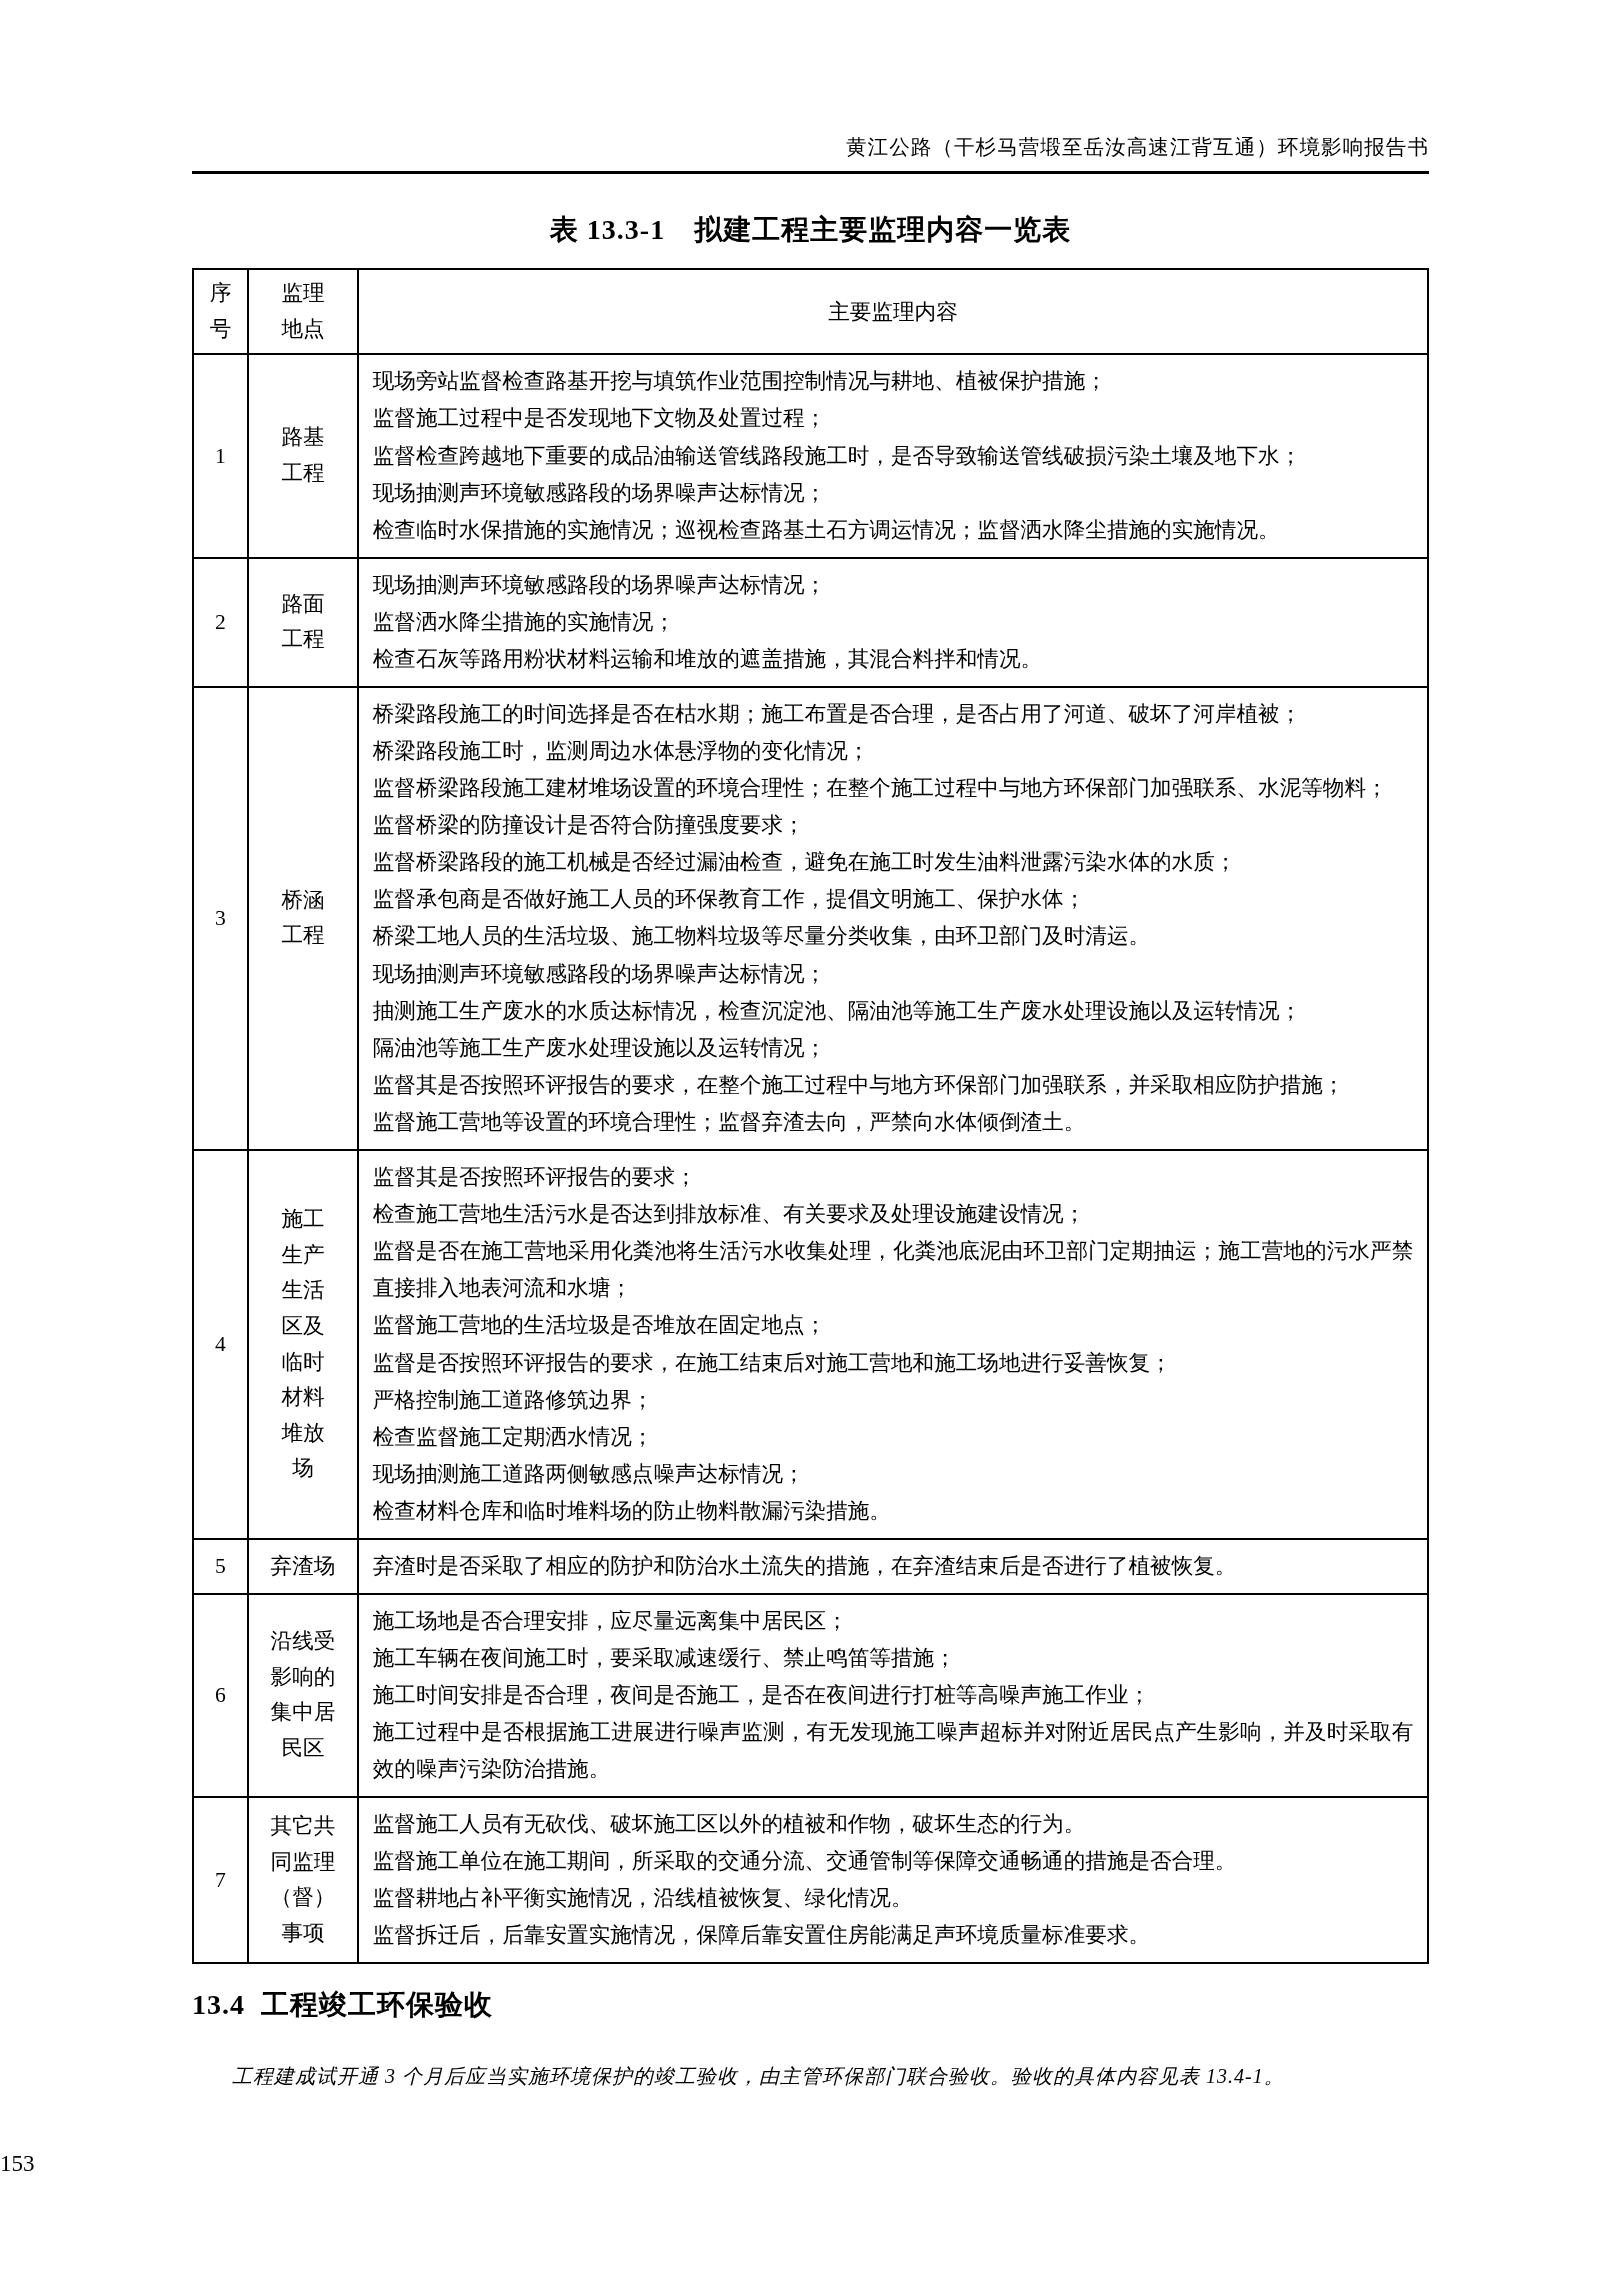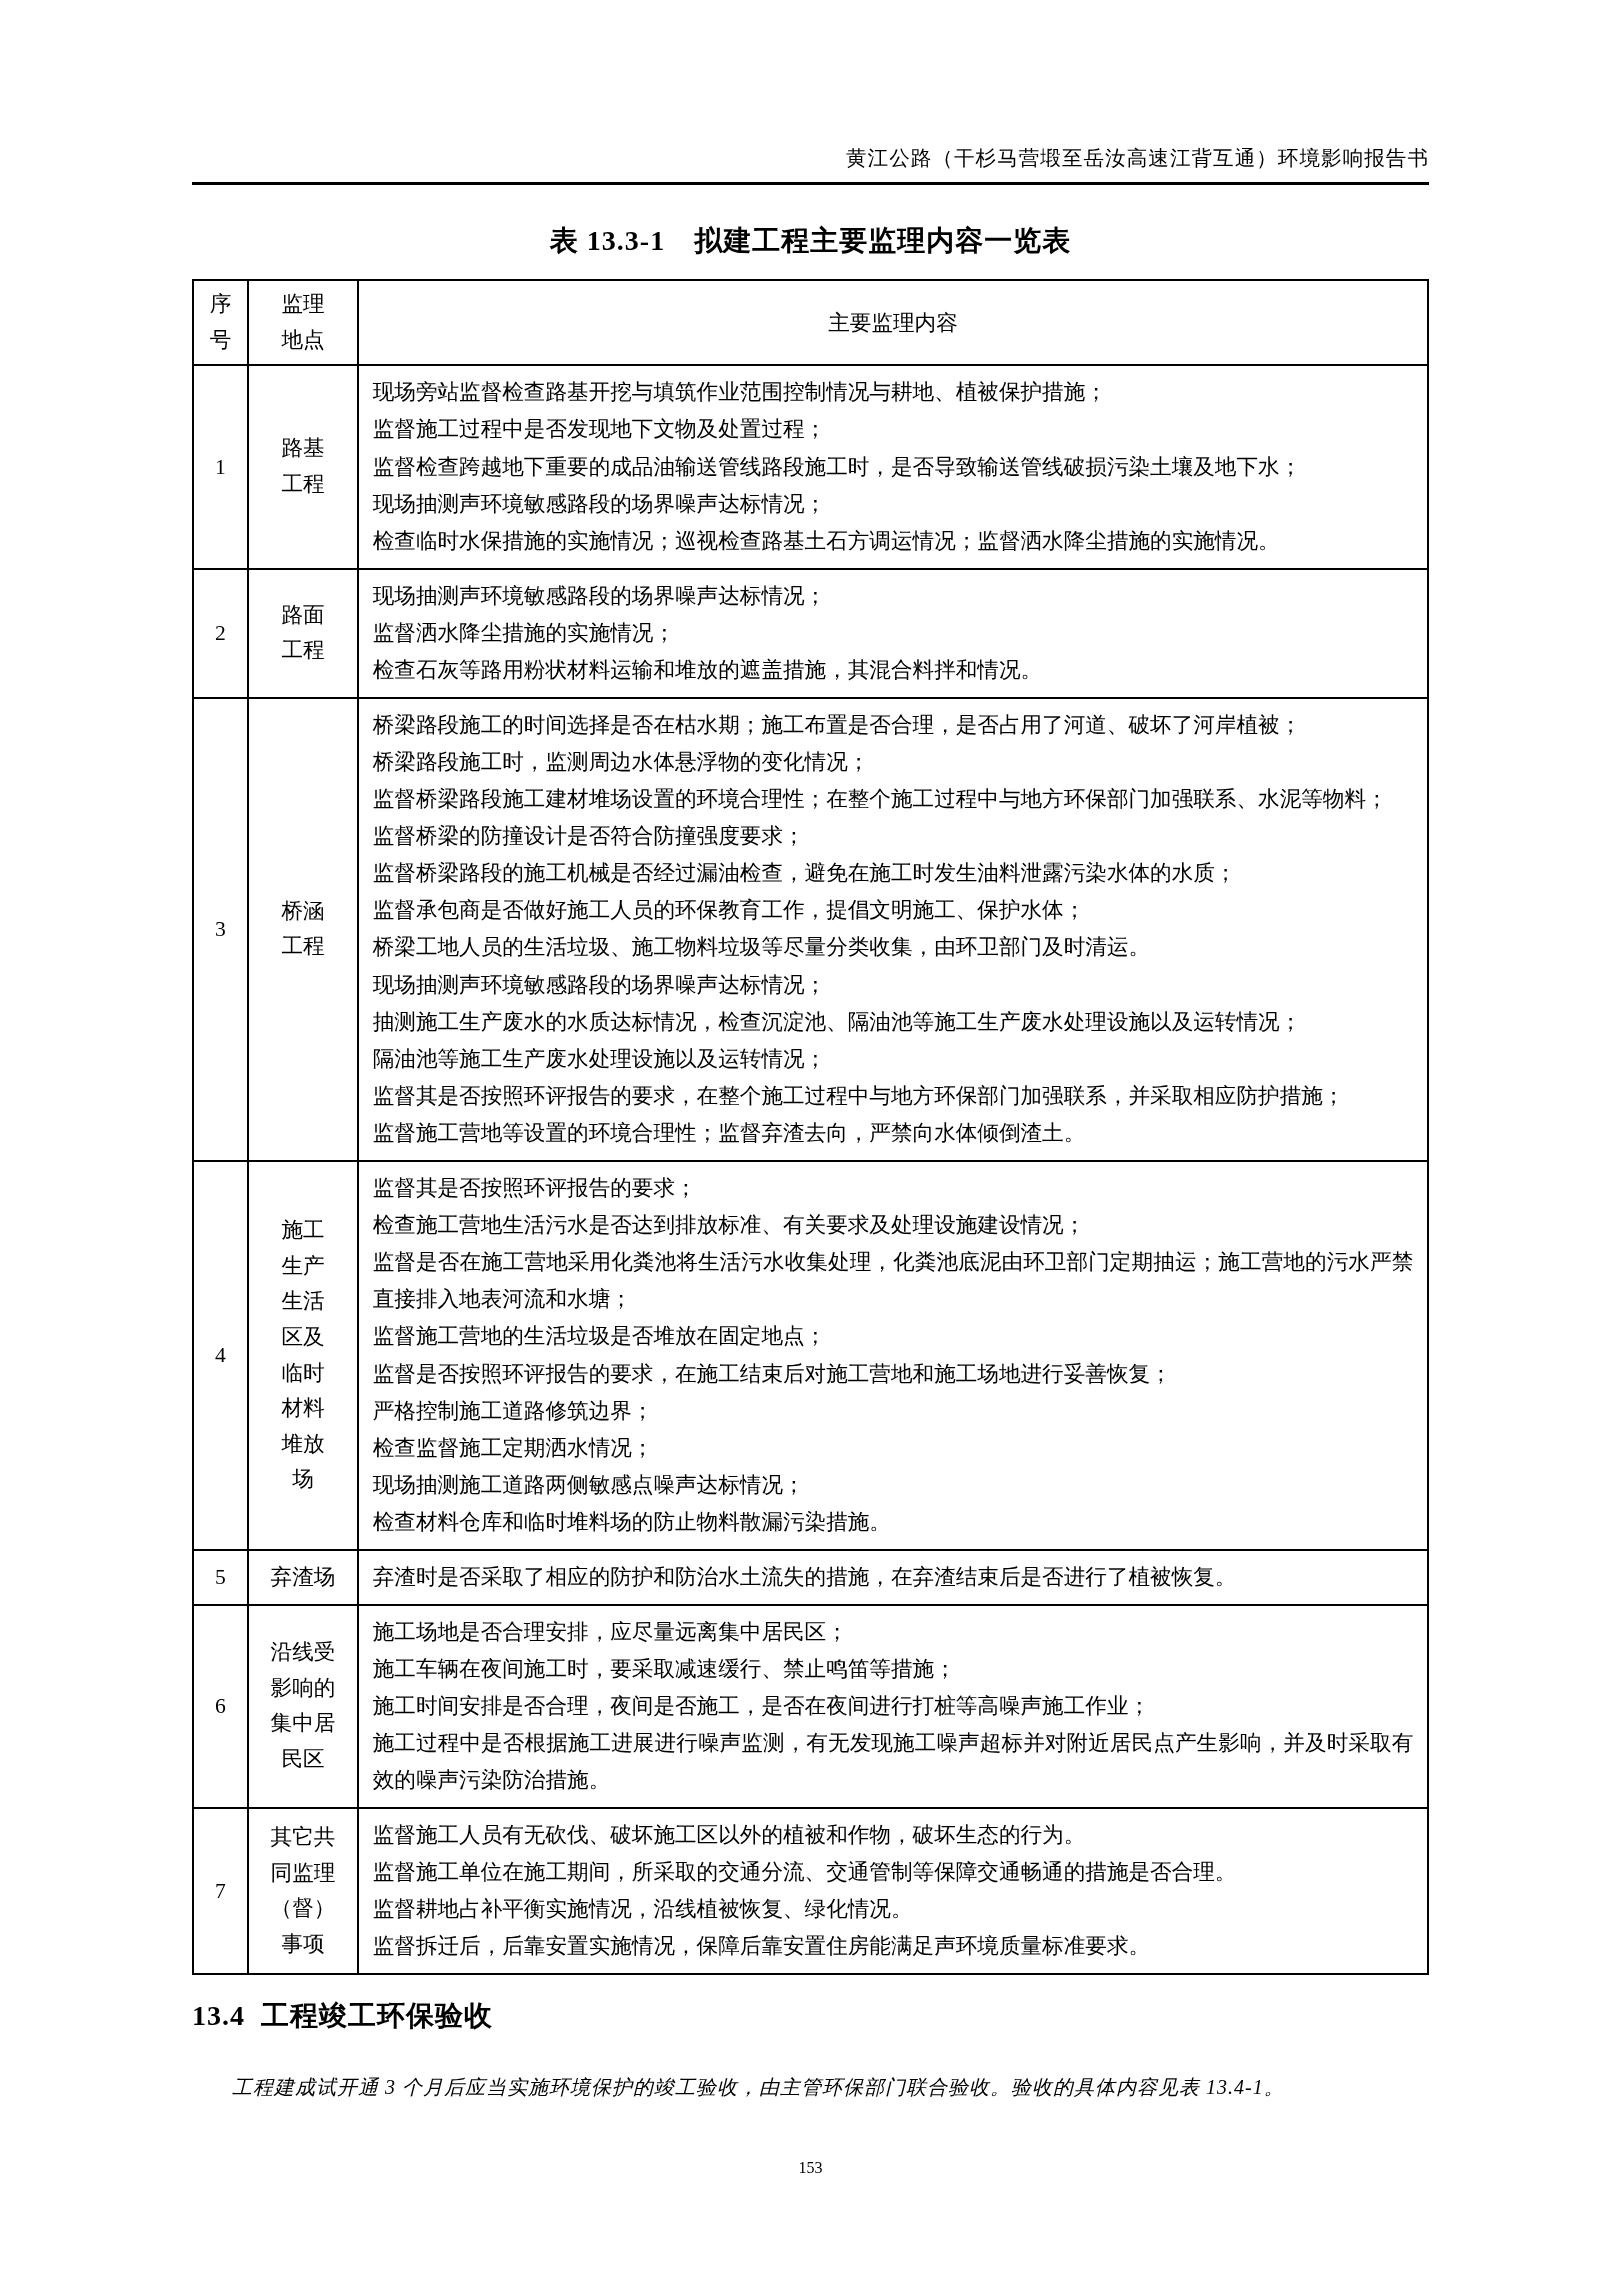--- a/index.html
+++ b/index.html
@@ -6,21 +6,21 @@
   .page {
     position: relative;
     width: 1621px;
     height: 2293px;
     margin: 0 auto;
     background: #ffffff;
     font-family: "Liberation Serif", "DejaVu Serif", serif;
     color: #000;
     overflow: hidden;
   }
-  .content { width: 1237px; margin: 15px auto; }
+  .content { width: 1237px; margin: 4px auto; }
 
   .running-header {
     padding-top: 129px;
     text-align: right;
     font-size: 20.6px;
     letter-spacing: 1px;
     border-bottom: 3.9px solid #000;
     padding-bottom: 9.8px;
   }
 
@@ -79,22 +79,21 @@
     text-align: justify;
     letter-spacing: 1px;
     font-style: italic;
   }
 
   .page-number {
     position: absolute;
     bottom: 116px;
     left: 0;
     width: 100%;
-    text-align: center;
-    font-size: 16px;
+    font-size: 23px;
   }
 </style>
 </head>
 <body>
 
 <div class="page">
   <div class="content">
 
     <div class="running-header">黄江公路（干杉马营塅至岳汝高速江背互通）环境影响报告书</div>
 

